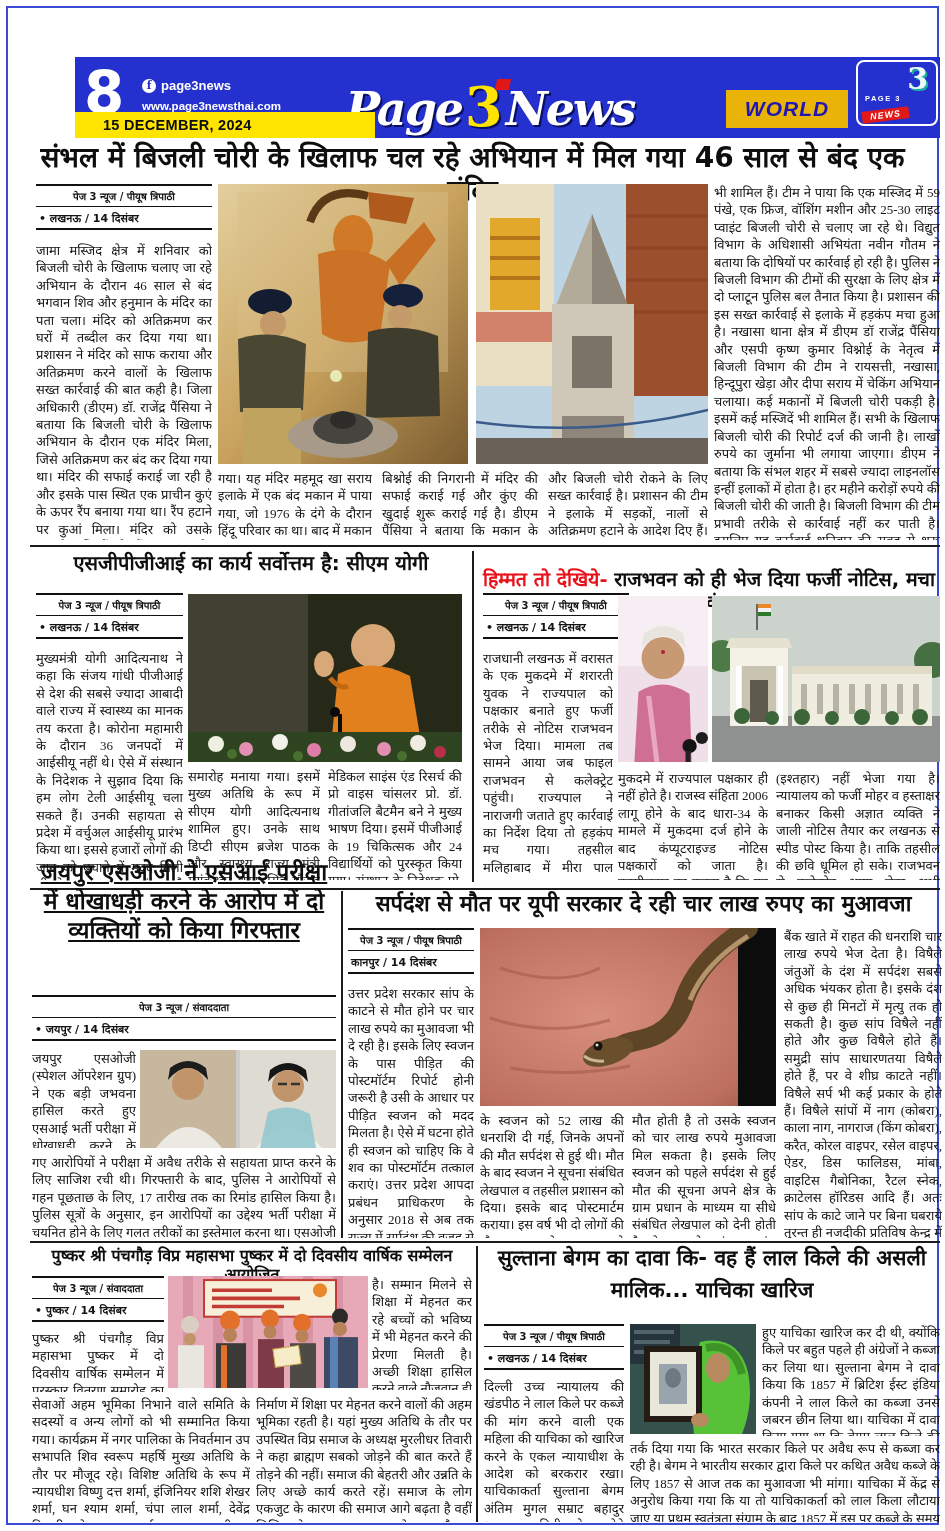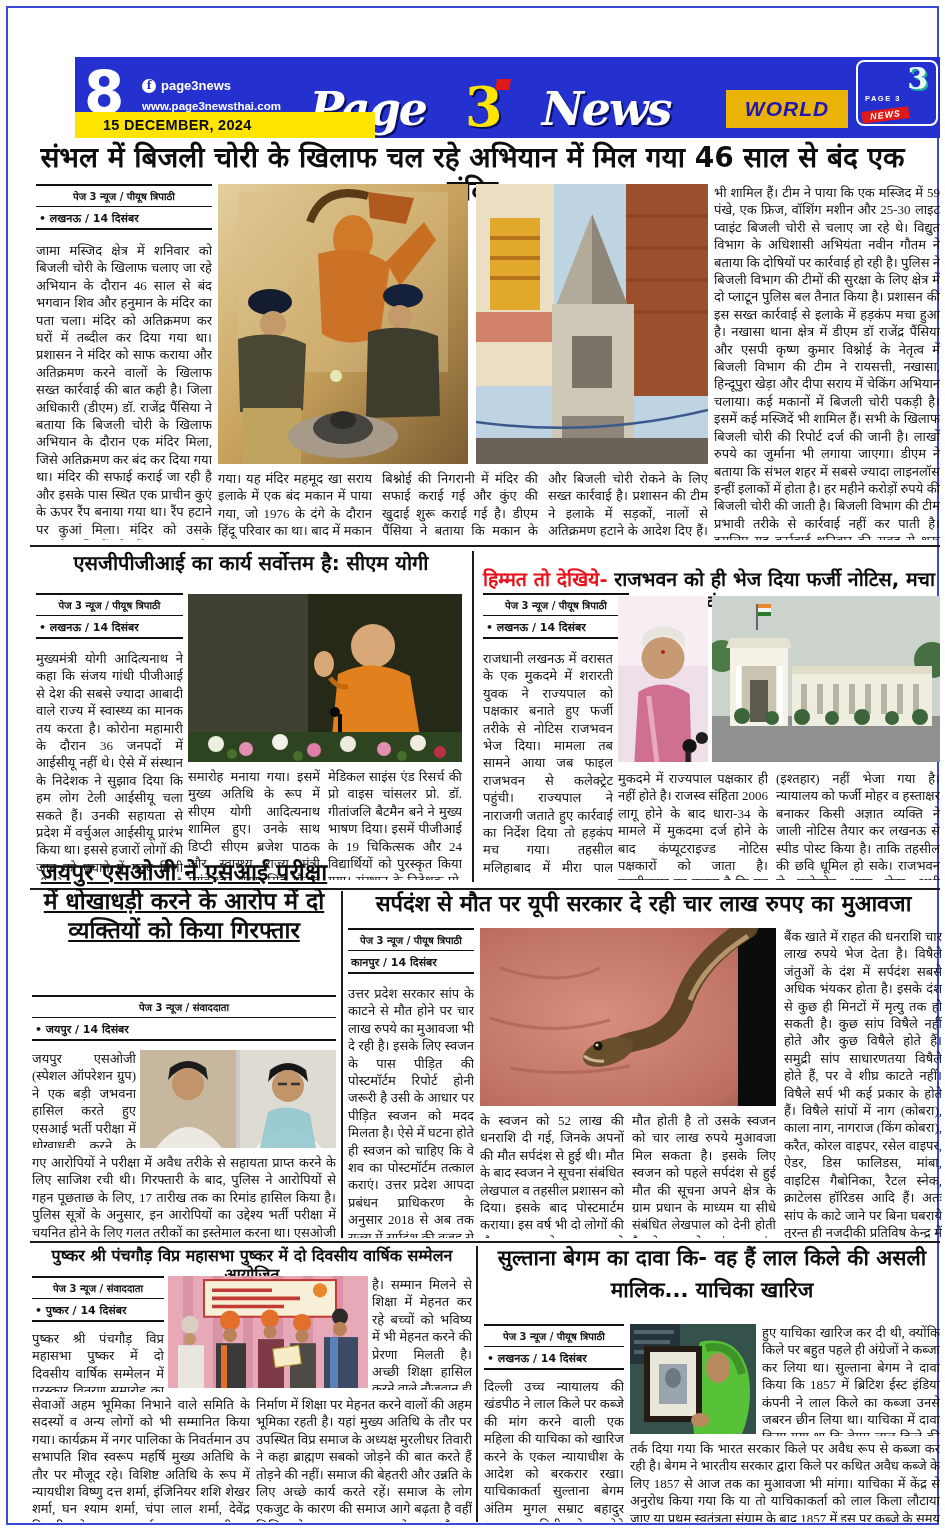--- a/index.html
+++ b/index.html
@@ -50,21 +50,21 @@
 <div class="page">
   <div class="frame"></div>
 
   <div class="abs band" style="left:75px;top:57px;width:865px;height:81px;"></div>
   <div class="abs pagenum" style="left:84px;top:64px;">8</div>
   <div class="abs brand" style="left:142px;top:78px;">
     <span class="fb">f</span>
     <span>page3news</span>
   </div>
   <div class="abs site" style="left:142px;top:100px;">www.page3newsthai.com</div>
-  <div class="abs masthead" style="left:300px;top:62px;width:380px;height:70px;gap:36px;">
+  <div class="abs masthead" style="left:300px;top:62px;width:380px;height:70px;">
     <span class="mh">Page</span>
     <span class="mh3"><span class="flag"></span><span>3</span></span>
     <span class="mh">News</span>
   </div>
   <div class="abs worldbox" style="left:726px;top:90px;width:122px;height:38px;">
     <span class="worldtxt">WORLD</span>
   </div>
   <div class="abs logobox" style="left:856px;top:60px;width:78px;height:62px;">
     <div class="logo3">3</div>
     <div class="logopage">PAGE 3</div>

